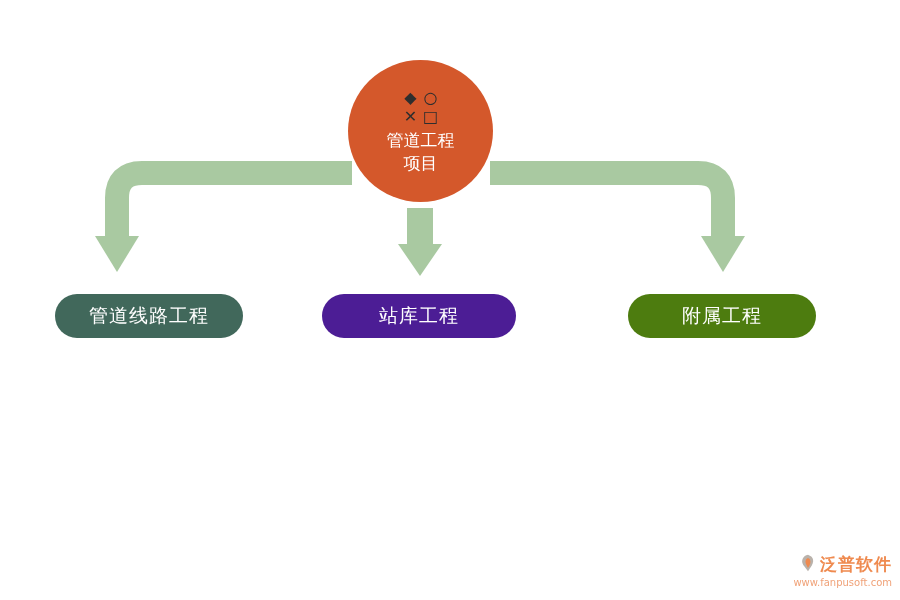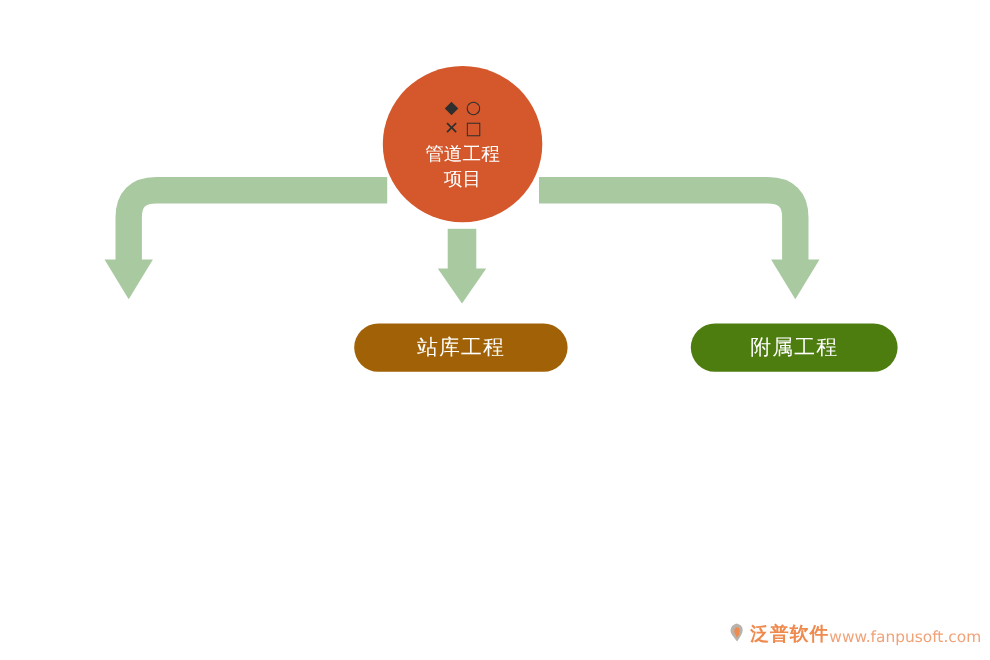--- a/index.html
+++ b/index.html
@@ -32,31 +32,31 @@
   .root-label span{display:block;}
 
   
   .pill{
     position:absolute;top:294px;height:44px;border-radius:22px;
     color:#ffffff;font-size:19px;
     display:flex;align-items:center;justify-content:center;
     z-index:2;letter-spacing:1px;
   }
   .pill-1{left:55px;width:188px;background:#41685b;}
-  .pill-2{left:322px;width:194px;background:#a16207;}
+  .pill-2{left:322px;width:194px;background:#4c1d95;}
   .pill-3{left:628px;width:188px;background:#4d7c0f;}
 
   
   .watermark{
     position:absolute;right:8px;bottom:12px;z-index:3;
-    display:flex;flex-direction:row;align-items:flex-end;
+    display:flex;flex-direction:column;align-items:flex-end;
   }
   .wm-row{display:flex;align-items:center;gap:3px;}
   .wm-brand{color:#ef8a4f;font-size:17px;font-weight:bold;letter-spacing:1px;}
-  .wm-url{color:#f0a278;font-size:14px;margin-top:1px;}
+  .wm-url{color:#f0a278;font-size:10px;margin-top:1px;}
 </style>
 </head>
 <body>
 
 <div class="canvas">
 
   <svg class="arrows" width="900" height="600" viewBox="0 0 900 600">
 
     <g>
       <path d="M 352 173 H 142 Q 117 173 117 198 V 238" fill="none" stroke="#a9c9a1" stroke-width="24"></path>
@@ -80,20 +80,21 @@
       <span>○</span>
       <span>✕</span>
       <span>□</span>
     </div>
     <div class="root-label">
       <span>管道工程</span>
       <span>项目</span>
     </div>
   </div>
 
+  <div class="pill pill-1">管道线路工程</div>
   <div class="pill pill-2">站库工程</div>
   <div class="pill pill-3">附属工程</div>
 
   <div class="watermark">
     <div class="wm-row">
       <span>
         <svg width="18" height="18" viewBox="0 0 22 22">
           <path d="M11 1 C5 2 2 8 5 13 L11 21 C16 14 20 8 15 3 Z" fill="#b9b2ab"></path>
           <path d="M11 5 C8 6 7 10 9 13 L11 17 C14 13 15 9 13 6 Z" fill="#ef8a4f"></path>
         </svg>

